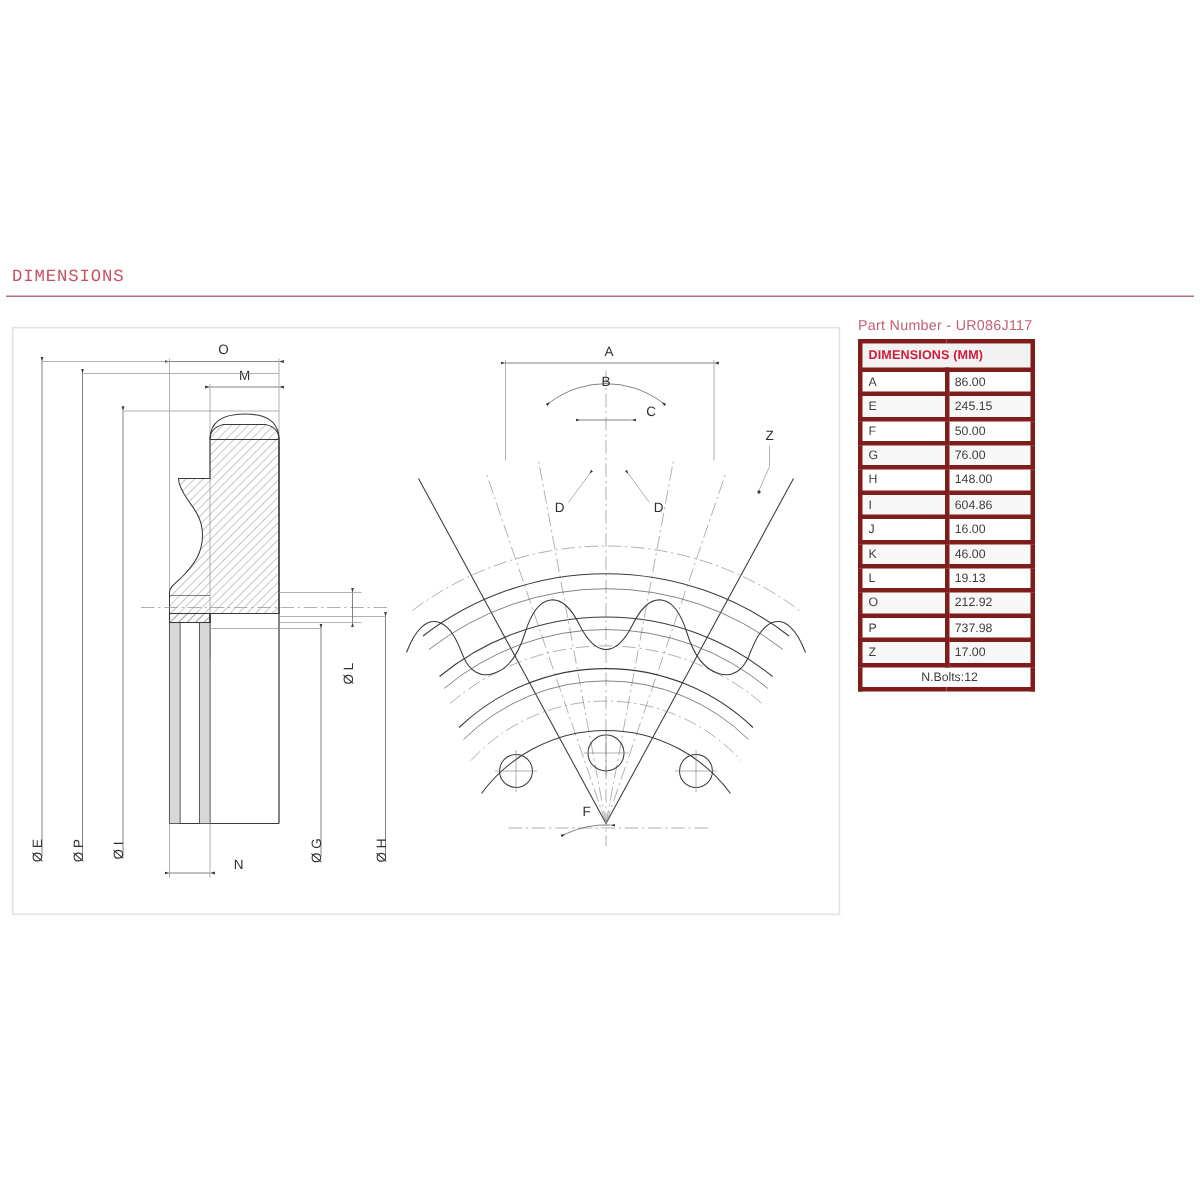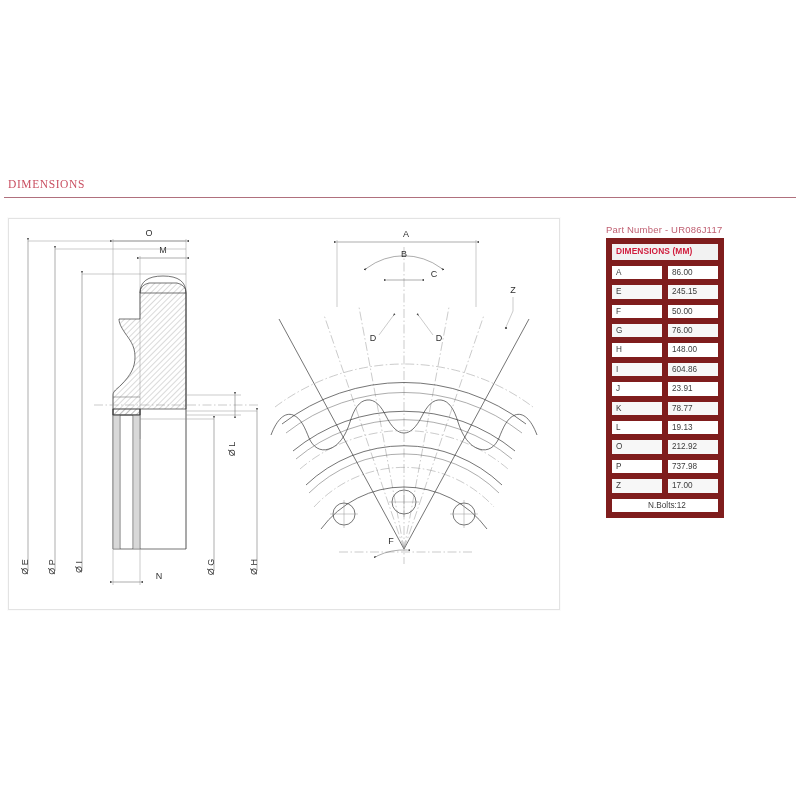--- a/index.html
+++ b/index.html
@@ -31,21 +31,21 @@
     height: 26px;
   }
   .section-header .title {
     position: absolute;
     left: 8px;
     top: 0px;
     font-size: 11.5px;
     letter-spacing: 0.6px;
     color: #c94f61;
     font-weight: 400;
-    font-family: Liberation Serif, serif;
+    font-family: Liberation Mono, monospace;
   }
   .section-header .rule {
     position: absolute;
     left: 4px;
     top: 19px;
     width: 792px;
     height: 1px;
     background: #b0707d;
   }
 
@@ -60,41 +60,40 @@
     border: 1px solid #e3e3e3;
     box-shadow: 0 0 0 1px #fbfbfb;
   }
   .drawing-panel svg {
     display: block;
   }
 
   
   .spec-area {
     position: absolute;
-    left: 606px;
+    left: 572px;
     top: 212px;
     width: 120px;
-    margin-top: 12px;
   }
   .part-number {
     font-size: 9.5px;
     color: #c06072;
     letter-spacing: 0.2px;
     margin-bottom: 3px;
     white-space: nowrap;
     font-family: "Liberation Sans", sans-serif;
   }
   table.spec {
     border-collapse: collapse;
     width: 118px;
     table-layout: fixed;
     background: #ffffff;
   }
   table.spec td, table.spec th {
-    border: 6px solid #7f1d1d;
+    border: 3px solid #7f1d1d;
     font-size: 8.2px;
     padding: 2px 0 2px 4px;
     text-align: left;
     color: #3c3c3c;
     font-weight: normal;
     line-height: 1.15;
     font-family: "Liberation Sans", sans-serif;
     overflow: hidden;
     white-space: nowrap;
   }
@@ -360,25 +359,25 @@
         <tr>
           <td class="key">H</td>
           <td class="val">148.00</td>
         </tr>
         <tr class="alt">
           <td class="key">I</td>
           <td class="val">604.86</td>
         </tr>
         <tr>
           <td class="key">J</td>
-          <td class="val">23.91</td>
+          <td class="val">16.00</td>
         </tr>
         <tr class="alt">
           <td class="key">K</td>
-          <td class="val">78.77</td>
+          <td class="val">46.00</td>
         </tr>
         <tr>
           <td class="key">L</td>
           <td class="val">19.13</td>
         </tr>
         <tr class="alt">
           <td class="key">O</td>
           <td class="val">212.92</td>
         </tr>
         <tr>

